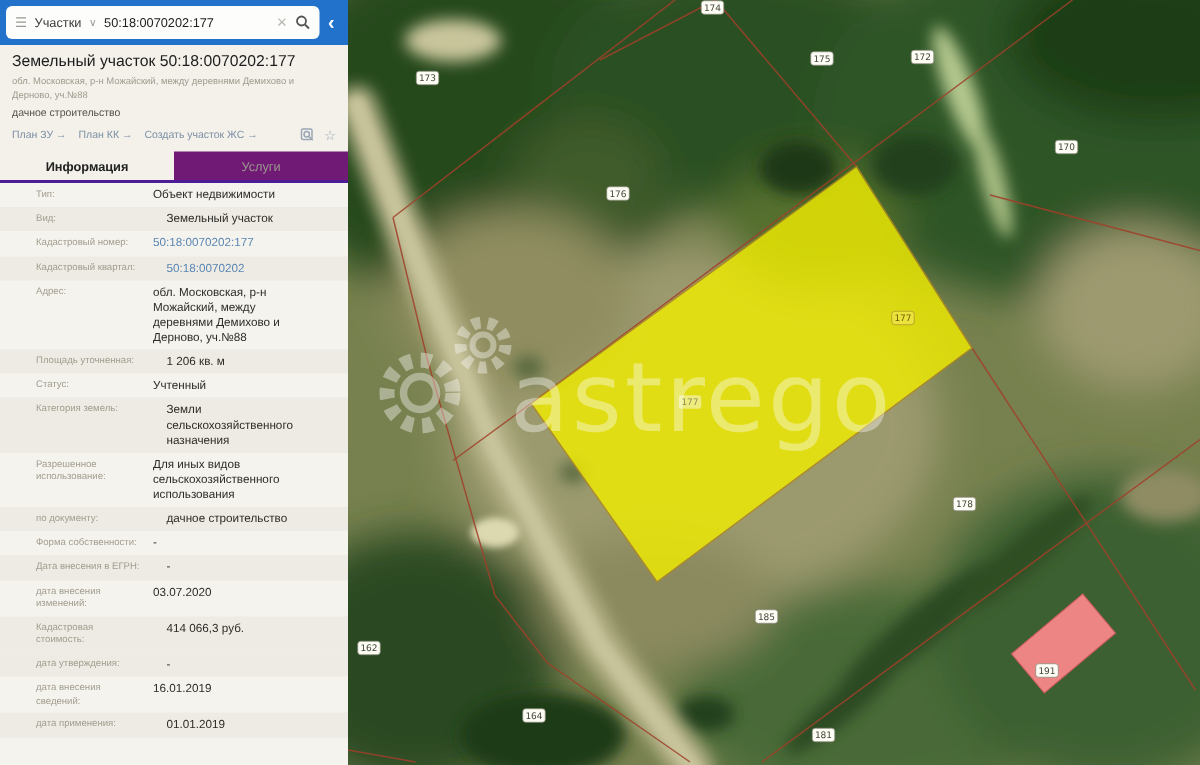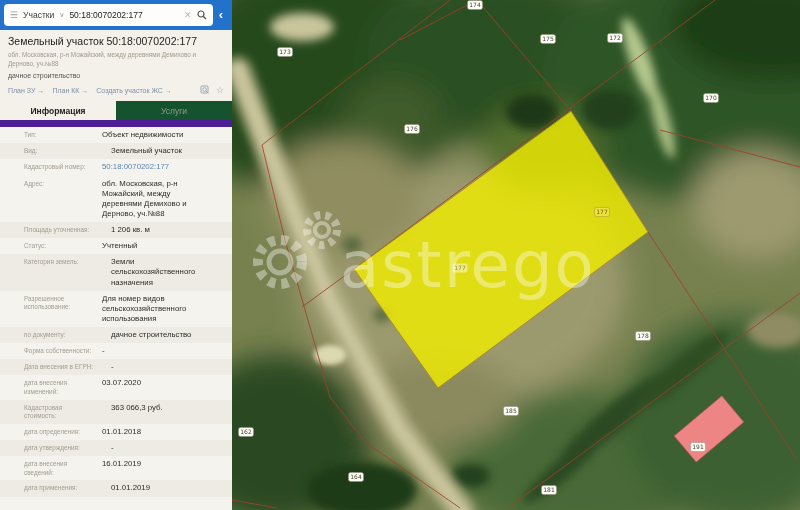--- a/index.html
+++ b/index.html
@@ -20,24 +20,24 @@
   .clear-x{color:#b9b9b3;font-size:9px;}
   .mag{display:flex;align-items:center;}
   .collapse{color:#ffffff;font-size:13px;font-weight:bold;padding:0 5px 2px 6px;line-height:1;}
   .panel-head{padding:5px 8px 2px 8px;}
   .p-title{font-size:10.5px;font-weight:normal;color:#1d1d1d;line-height:1.25;}
   .p-sub{font-size:6.3px;color:#a09a8e;line-height:1.35;margin-top:3px;}
   .p-usage{font-size:7px;color:#55524b;margin-top:4px;}
   .links-row{display:flex;align-items:center;gap:8px;margin-top:6px;margin-bottom:4px;}
   .plink{font-size:7px;color:#7e90a6;white-space:nowrap;}
   .licons{margin-left:auto;display:flex;gap:6px;align-items:center;color:#9aa7b6;font-size:9px;}
-  .tabs{display:flex;height:19px;border-bottom:7px solid #4c1d95;}
+  .tabs{display:flex;height:19px;border-bottom:2px solid #4c1d95;}
   .tab{flex:1;display:flex;align-items:center;justify-content:center;font-size:8.5px;}
   .tab.active{background:#f3f1ea;color:#222;font-weight:bold;}
-  .tab.inactive{background:#14532d;color:#9b978e;}
+  .tab.inactive{background:#701a75;color:#9b978e;}
   .rows{flex:1;overflow:hidden;background:#f5f3ed;}
   .row{display:flex;padding:3px 24px;box-sizing:border-box;gap:6px;}
   .row.alt{background:#edebe3;gap:15px;}
   .rlabel{width:72px;min-width:72px;font-size:6.4px;color:#a39d90;line-height:1.35;padding-top:1px;}
   .rvalue{flex:1;font-size:7.8px;color:#2e2c28;line-height:1.3;}
   .rvalue.link{color:#5a86b4;}
   
   .map-wrap{flex:1;height:100%;position:relative;text-align:right;}
   svg{display:block;}
   .badge-text{font-family:"DejaVu Sans",sans-serif;}
@@ -100,63 +100,63 @@
           <span class="rvalue">Объект недвижимости</span>
         </div>
         <div class="row alt">
           <span class="rlabel">Вид:</span>
           <span class="rvalue">Земельный участок</span>
         </div>
         <div class="row">
           <span class="rlabel">Кадастровый номер:</span>
           <span class="rvalue link">50:18:0070202:177</span>
         </div>
+        <div class="row alt">
+          <span class="rlabel">Кадастровый квартал:</span>
+          <span class="rvalue link">50:18:0070202</span>
+        </div>
         <div class="row">
           <span class="rlabel">Адрес:</span>
           <span class="rvalue">обл. Московская, р-н Можайский, между деревнями Демихово и Дерново, уч.№88</span>
         </div>
         <div class="row alt">
           <span class="rlabel">Площадь уточненная:</span>
           <span class="rvalue">1 206 кв. м</span>
         </div>
         <div class="row">
           <span class="rlabel">Статус:</span>
           <span class="rvalue">Учтенный</span>
         </div>
         <div class="row alt">
           <span class="rlabel">Категория земель:</span>
           <span class="rvalue">Земли сельскохозяйственного назначения</span>
         </div>
         <div class="row">
           <span class="rlabel">Разрешенное использование:</span>
-          <span class="rvalue">Для номер видов сельскохозяйственного использования</span>
+          <span class="rvalue">Для иных видов сельскохозяйственного использования</span>
         </div>
         <div class="row alt">
           <span class="rlabel">по документу:</span>
           <span class="rvalue">дачное строительство</span>
         </div>
         <div class="row">
           <span class="rlabel">Форма собственности:</span>
           <span class="rvalue">-</span>
         </div>
         <div class="row alt">
           <span class="rlabel">Дата внесения в ЕГРН:</span>
           <span class="rvalue">-</span>
         </div>
         <div class="row">
           <span class="rlabel">дата внесения изменений:</span>
           <span class="rvalue">03.07.2020</span>
         </div>
         <div class="row alt">
           <span class="rlabel">Кадастровая стоимость:</span>
-          <span class="rvalue">363 066,3 руб.</span>
-        </div>
-        <div class="row">
-          <span class="rlabel">дата определения:</span>
-          <span class="rvalue">01.01.2018</span>
+          <span class="rvalue">414 066,3 руб.</span>
         </div>
         <div class="row alt">
           <span class="rlabel">дата утверждения:</span>
           <span class="rvalue">-</span>
         </div>
         <div class="row">
           <span class="rlabel">дата внесения сведений:</span>
           <span class="rvalue">16.01.2019</span>
         </div>
         <div class="row alt">

